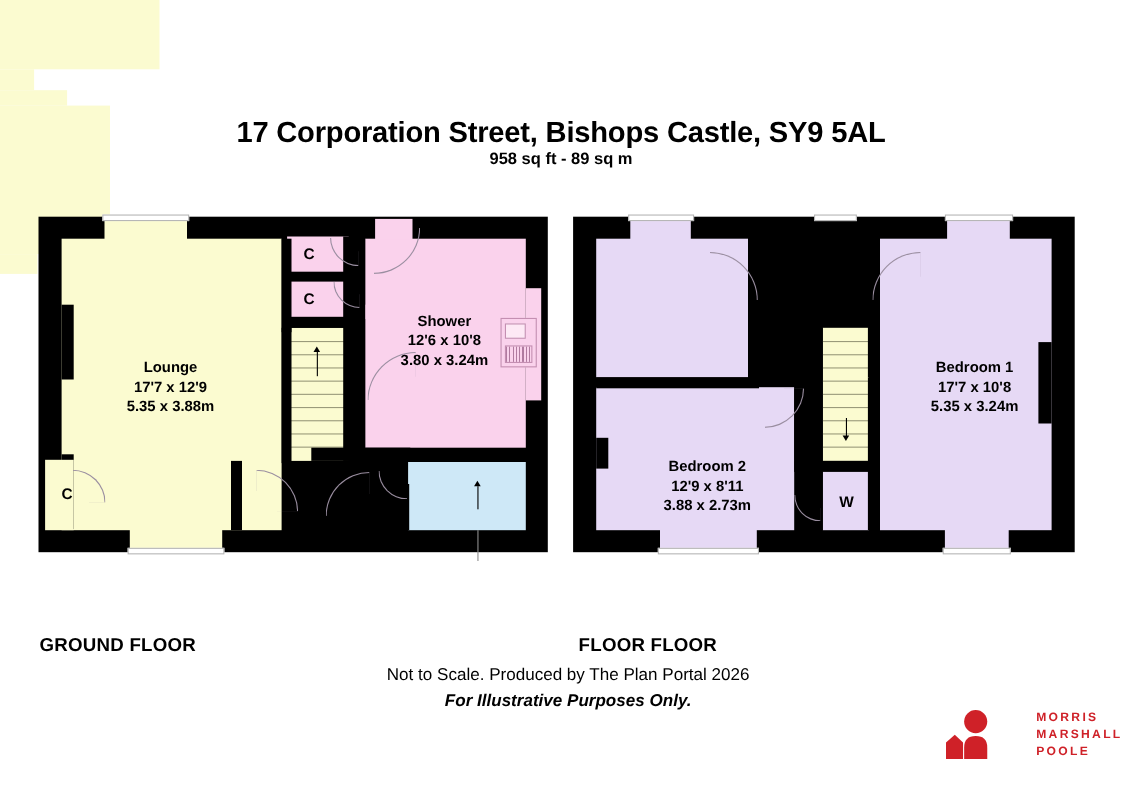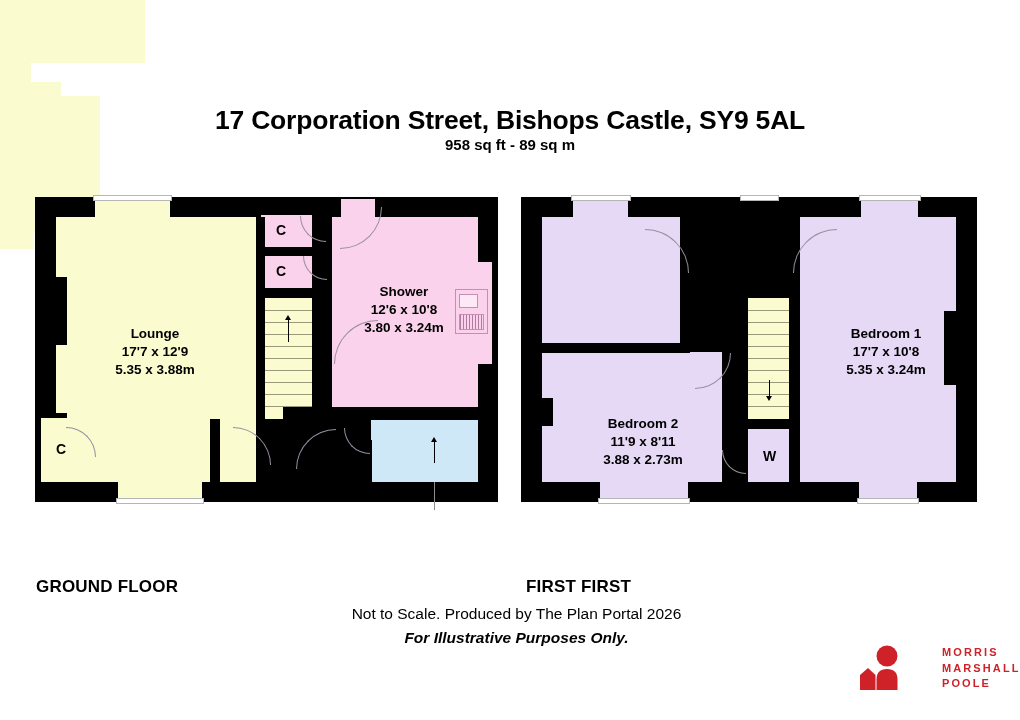--- a/index.html
+++ b/index.html
@@ -371,27 +371,27 @@
 
 
     <div class="label" style="left:812px; top:325px; width:148px;">
       <span class="nm">Bedroom 1</span>
       <span class="d1">17'7 x 10'8</span>
       <span class="d2">5.35 x 3.24m</span>
     </div>
 
     <div class="label" style="left:569px; top:374px; width:148px;margin-top:41px;">
       <span class="nm">Bedroom 2</span>
-      <span class="d1">11'9 x 8'11</span>
+      <span class="d1">12'9 x 8'11</span>
       <span class="d2">3.88 x 2.73m</span>
     </div>
 
     <div class="tiny-label" style="left:763px; top:448px;">W</div>
 
-    <div class="floor-label" style="left:526px; top:565px;">FIRST FIRST</div>
+    <div class="floor-label" style="left:526px; top:565px;">FLOOR FLOOR</div>
   </div>
 </div>
 
 <div id="footer">
   <div id="notice1">Not to Scale. Produced by The Plan Portal 2026</div>
   <div id="notice2">For Illustrative Purposes Only.</div>
 </div>
 
 <div id="logo">
   <svg id="logo-mark" viewBox="0 0 44 46" xmlns="http://www.w3.org/2000/svg">

